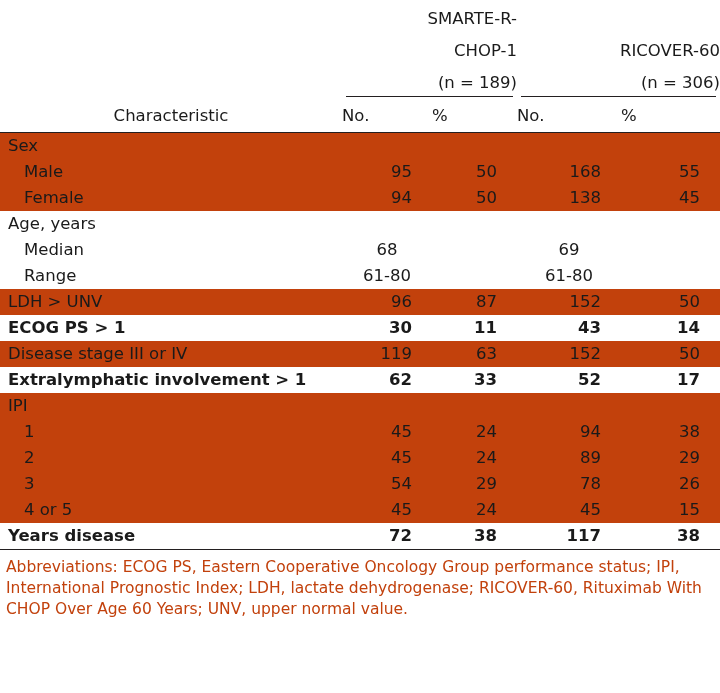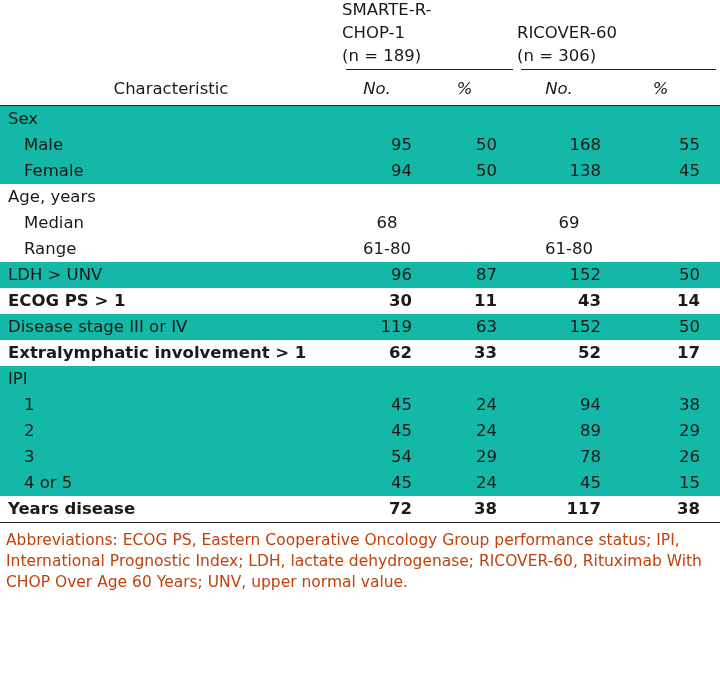--- a/index.html
+++ b/index.html
@@ -32,64 +32,64 @@
   
   .grp-head td {
     padding: 0 0 2px 0;
     vertical-align: bottom;
     font-size: 16.5px;
     line-height: 20px;
     text-align: center;
   }
   .grp-label {
     display: block;
-    text-align: left;
+    text-align: right;
     padding-bottom: 3px;
+    margin-top: 9px;
   }
   .grp-rule {
     border-bottom: 1.6px solid #231f20;
     margin: 0 4px;
     height: 0;
   }
 
   
   .col-head td {
     font-size: 16.5px;
     padding: 7px 0 7px 0;
     vertical-align: bottom;
   }
   .col-head .h-char {
     text-align: center;
     padding-right: 0;
   }
   .col-head .h-num {
-    text-align: center;
+    text-align: left;
     padding-right: 20px;
-    font-style: italic;
   }
   .rule-thick-bottom { border-bottom: 1.8px solid #231f20; }
 
   
   tbody tr td {
     font-size: 16.5px;
     line-height: 18px;
     padding: 4px 0 4px 0;
     vertical-align: middle;
   }
   td.cell-char {
     text-align: left;
     padding-left: 8px;
     white-space: nowrap;
   }
   td.cell-num {
     text-align: right;
     padding-right: 20px;
     white-space: nowrap;
   }
-  tr.shaded td { background: #14b8a6; }
+  tr.shaded td { background: #c2410c; }
   tr.bold td { font-weight: bold; }
   td.indent { padding-left: 24px; }
 
   
   td.cell-num.center {
     text-align: center;
     padding-right: 0;
   }
 
   

